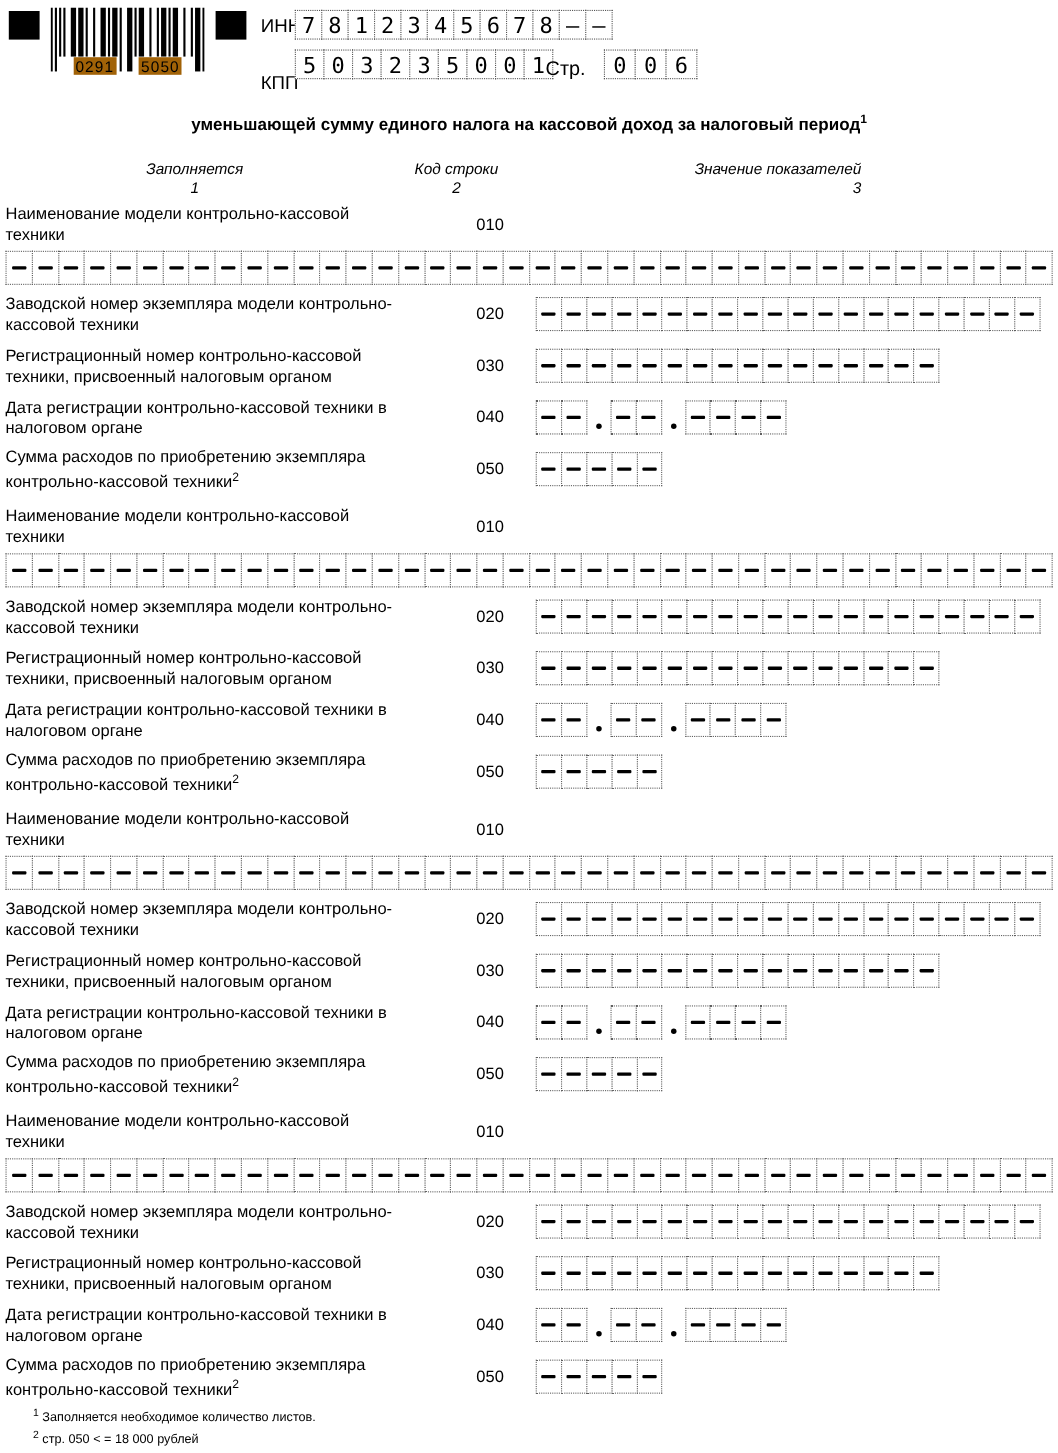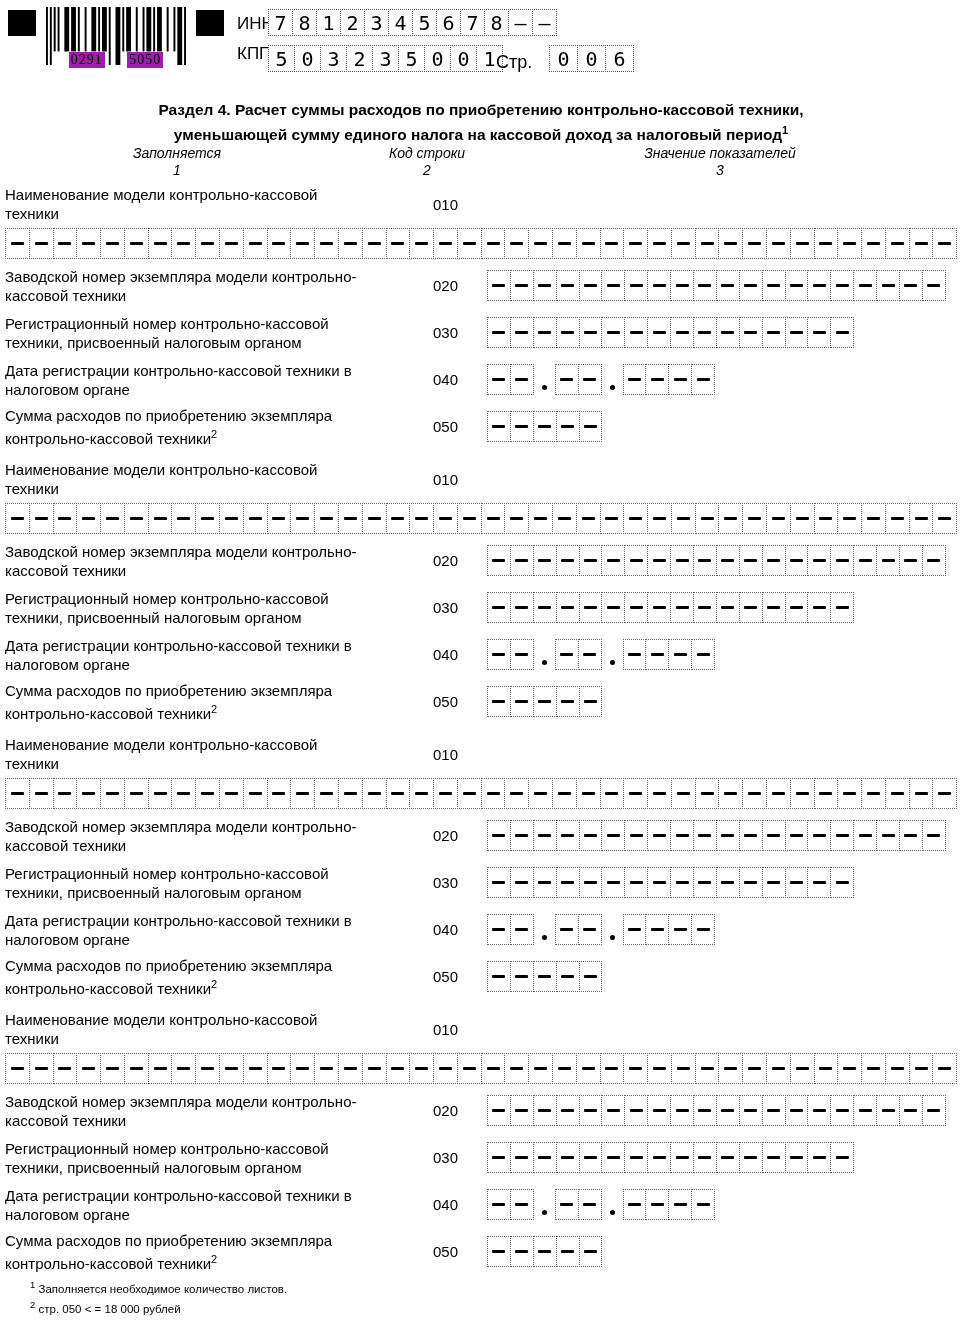--- a/index.html
+++ b/index.html
@@ -11,25 +11,25 @@
   }
   .page { position:relative; width:962px; height:1321px; overflow:hidden; background:#fff; }
 
   
   .sq { position:absolute; width:28px; height:26px; background:#000; }
   #sq-left  { left:8px;  top:10px; }
   #sq-right { left:196px; top:10px; }
   .barcode-wrap { position:absolute; left:46px; top:6px; width:140px; height:68px; }
   #barcode { display:block; fill:#000; }
   .barcode-nums { position:absolute; top:46px; left:0; right:0; display:flex; justify-content:space-evenly; }
-  .barcode-nums span { background:#a21caf; padding:0 2px; font-size:14px; letter-spacing:1px;font-family:Liberation Serif, serif; }
+  .barcode-nums span { background:#a16207; padding:0 2px; font-size:14px; letter-spacing:1px; }
 
   .hlabel { position:absolute; font-size:17px; }
   #inn-label { left:237px; top:14px; }
-  #kpp-label { left:237px; top:44px; }
+  #kpp-label { left:237px; top:66px; }
   #str-label { left:496px; top:52px; font-size:18px; }
   .hcells { position:absolute; display:inline-flex; }
   #inn-field  { left:268px; top:9px; }
   #kpp-field  { left:268px; top:45px; }
   #page-field { left:549px; top:45px; }
   .hcell {
     border:1px dotted #555; margin-left:-1px; background:#fff;
     display:flex; align-items:center; justify-content:center;
     font-family:"DejaVu Sans Mono", monospace; font-size:20px; line-height:1;
   }
@@ -38,22 +38,22 @@
   .w27 { width:27px; height:27px; }
   .w29 { width:29px; height:27px; }
 
   
   #title { position:absolute; top:99px; left:0; width:962px; text-align:center;
            font-weight:bold; font-size:15.5px; line-height:21px; }
   #title sup { font-size:11px; }
   .colhead { position:absolute; top:145px; text-align:center;
              font-style:italic; font-size:14px; line-height:17px; }
   #colhead-1 { left:77px;  width:200px; }
-  #colhead-2 { left:327px; width:200px; }
-  #colhead-3 { left:620px; width:200px; }
+  #colhead-2 { left:315px; width:200px; }
+  #colhead-3 { left:583px; width:200px;text-align:right; }
 
   
   #blocks { position:absolute; left:5px; top:180px; width:952px; }
   .block { height:275px; }
   .frow { display:flex; align-items:center; height:47px; }
   .row010 { height:48px; }
   .flabel { width:428px; font-size:15px; line-height:19px; }
   .flabel sup { font-size:11px; }
   .fcode { width:54px; text-align:left; font-size:15px; }
   .fval { display:flex; align-items:center; }
@@ -145,21 +145,20 @@
     </div>
 
   <div class="hlabel" id="str-label">Стр.</div>
   <div class="hcells" id="page-field">
       <span class="hcell w29">0</span>
       <span class="hcell w29">0</span>
       <span class="hcell w29">6</span>
     </div>
 
   <div id="title">
-    <div>Раздел 4. Расчет суммы расходов по приобретению контрольно-кассовой техники,</div>
     <div><span>уменьшающей сумму единого налога на кассовой доход за налоговый период</span><sup>1</sup></div>
   </div>
 
   <div class="colhead" id="colhead-1">
     <div>Заполняется</div>
     <div>1</div>
   </div>
   <div class="colhead" id="colhead-2">
     <div>Код строки</div>
     <div>2</div>

